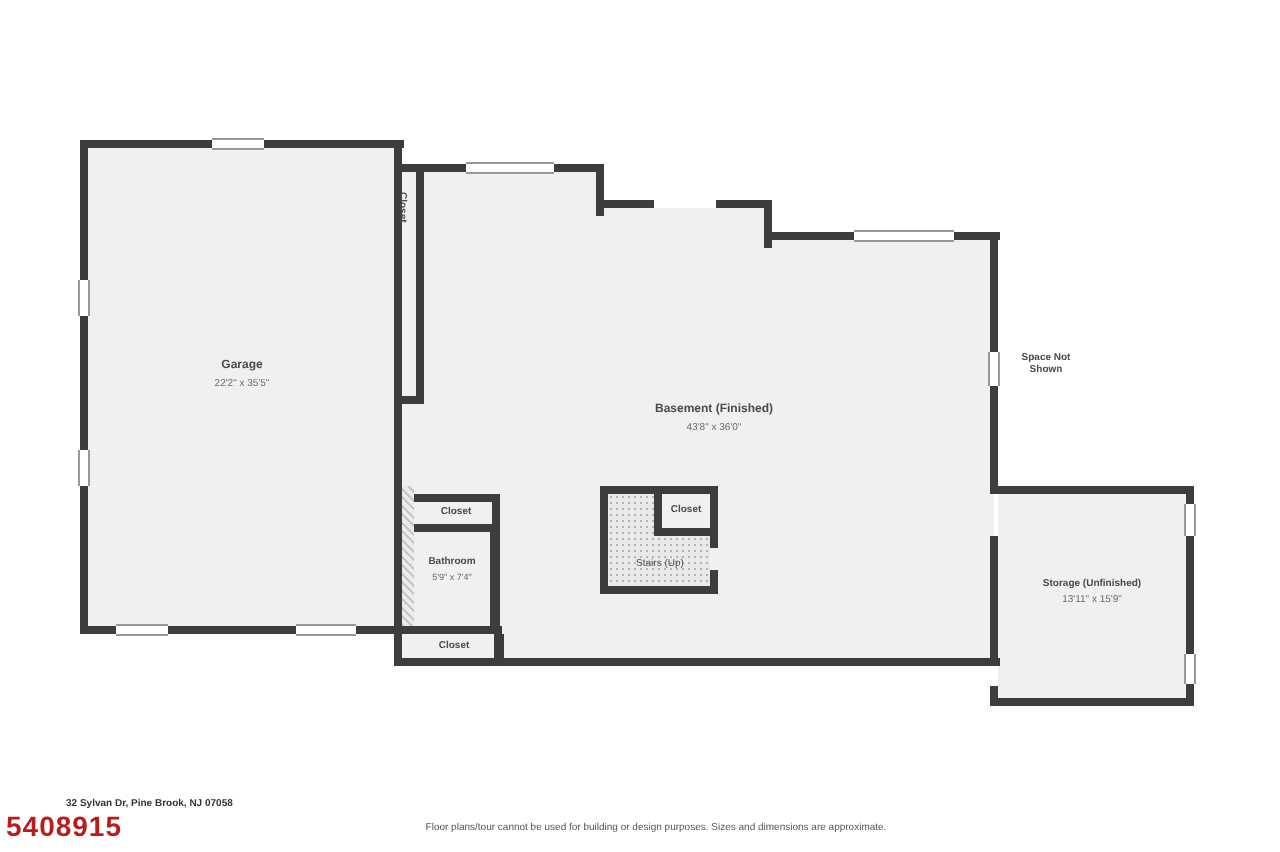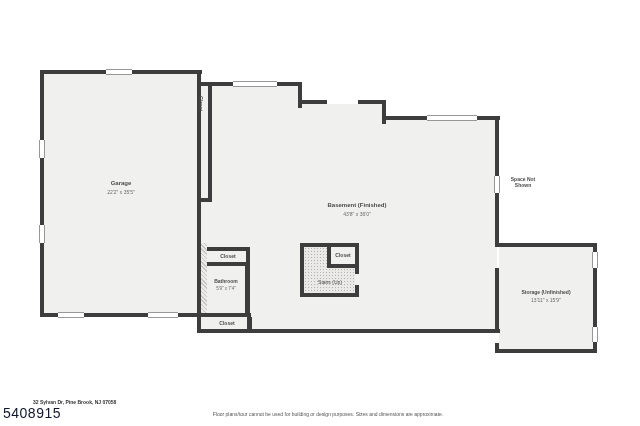--- a/index.html
+++ b/index.html
@@ -25,21 +25,21 @@
   .window-v{ position:absolute; background:#fff; border-left:1px solid #979797; border-right:1px solid #979797; box-sizing:border-box; }
   .label{ position:absolute; color:var(--text,#4a4a4a); text-align:center; line-height:1.25; transform:translateX(-50%); white-space:pre-line; }
   .room-name{ font-size:6px; font-weight:bold; }
   .room-dims{ font-size:5px; color:#6a6a6a; }
   .small-label{ font-size:5px; font-weight:bold; }
   .label-vertical{
     position:absolute; writing-mode:vertical-rl;
     font-size:5px; font-weight:bold; color:var(--text,#4a4a4a);
   }
   .address{ position:absolute; left:33px; top:399px; font-size:5px; font-weight:bold; color:#333; }
-  .listing-number{ position:absolute; left:3px; top:405px; font-size:14px; font-weight:400; color:#0f172a; letter-spacing:0.5px; }
+  .listing-number{ position:absolute; left:3px; top:405px; font-size:14px; font-weight:700; color:#b91c1c; letter-spacing:0.5px; }
   .disclaimer{ position:absolute; left:0; top:411px; width:656px; text-align:center; font-size:5px; color:#555; }
 </style>
 </head>
 <body>
 
 <div id="canvas">
 
   <div class="room" style="left:44px;top:74px;width:153px;height:239px;"></div>
   <div class="room" style="left:201px;top:86px;width:7px;height:112px;"></div>
   <div class="room" style="left:201px;top:86px;width:101px;height:245px;"></div>

